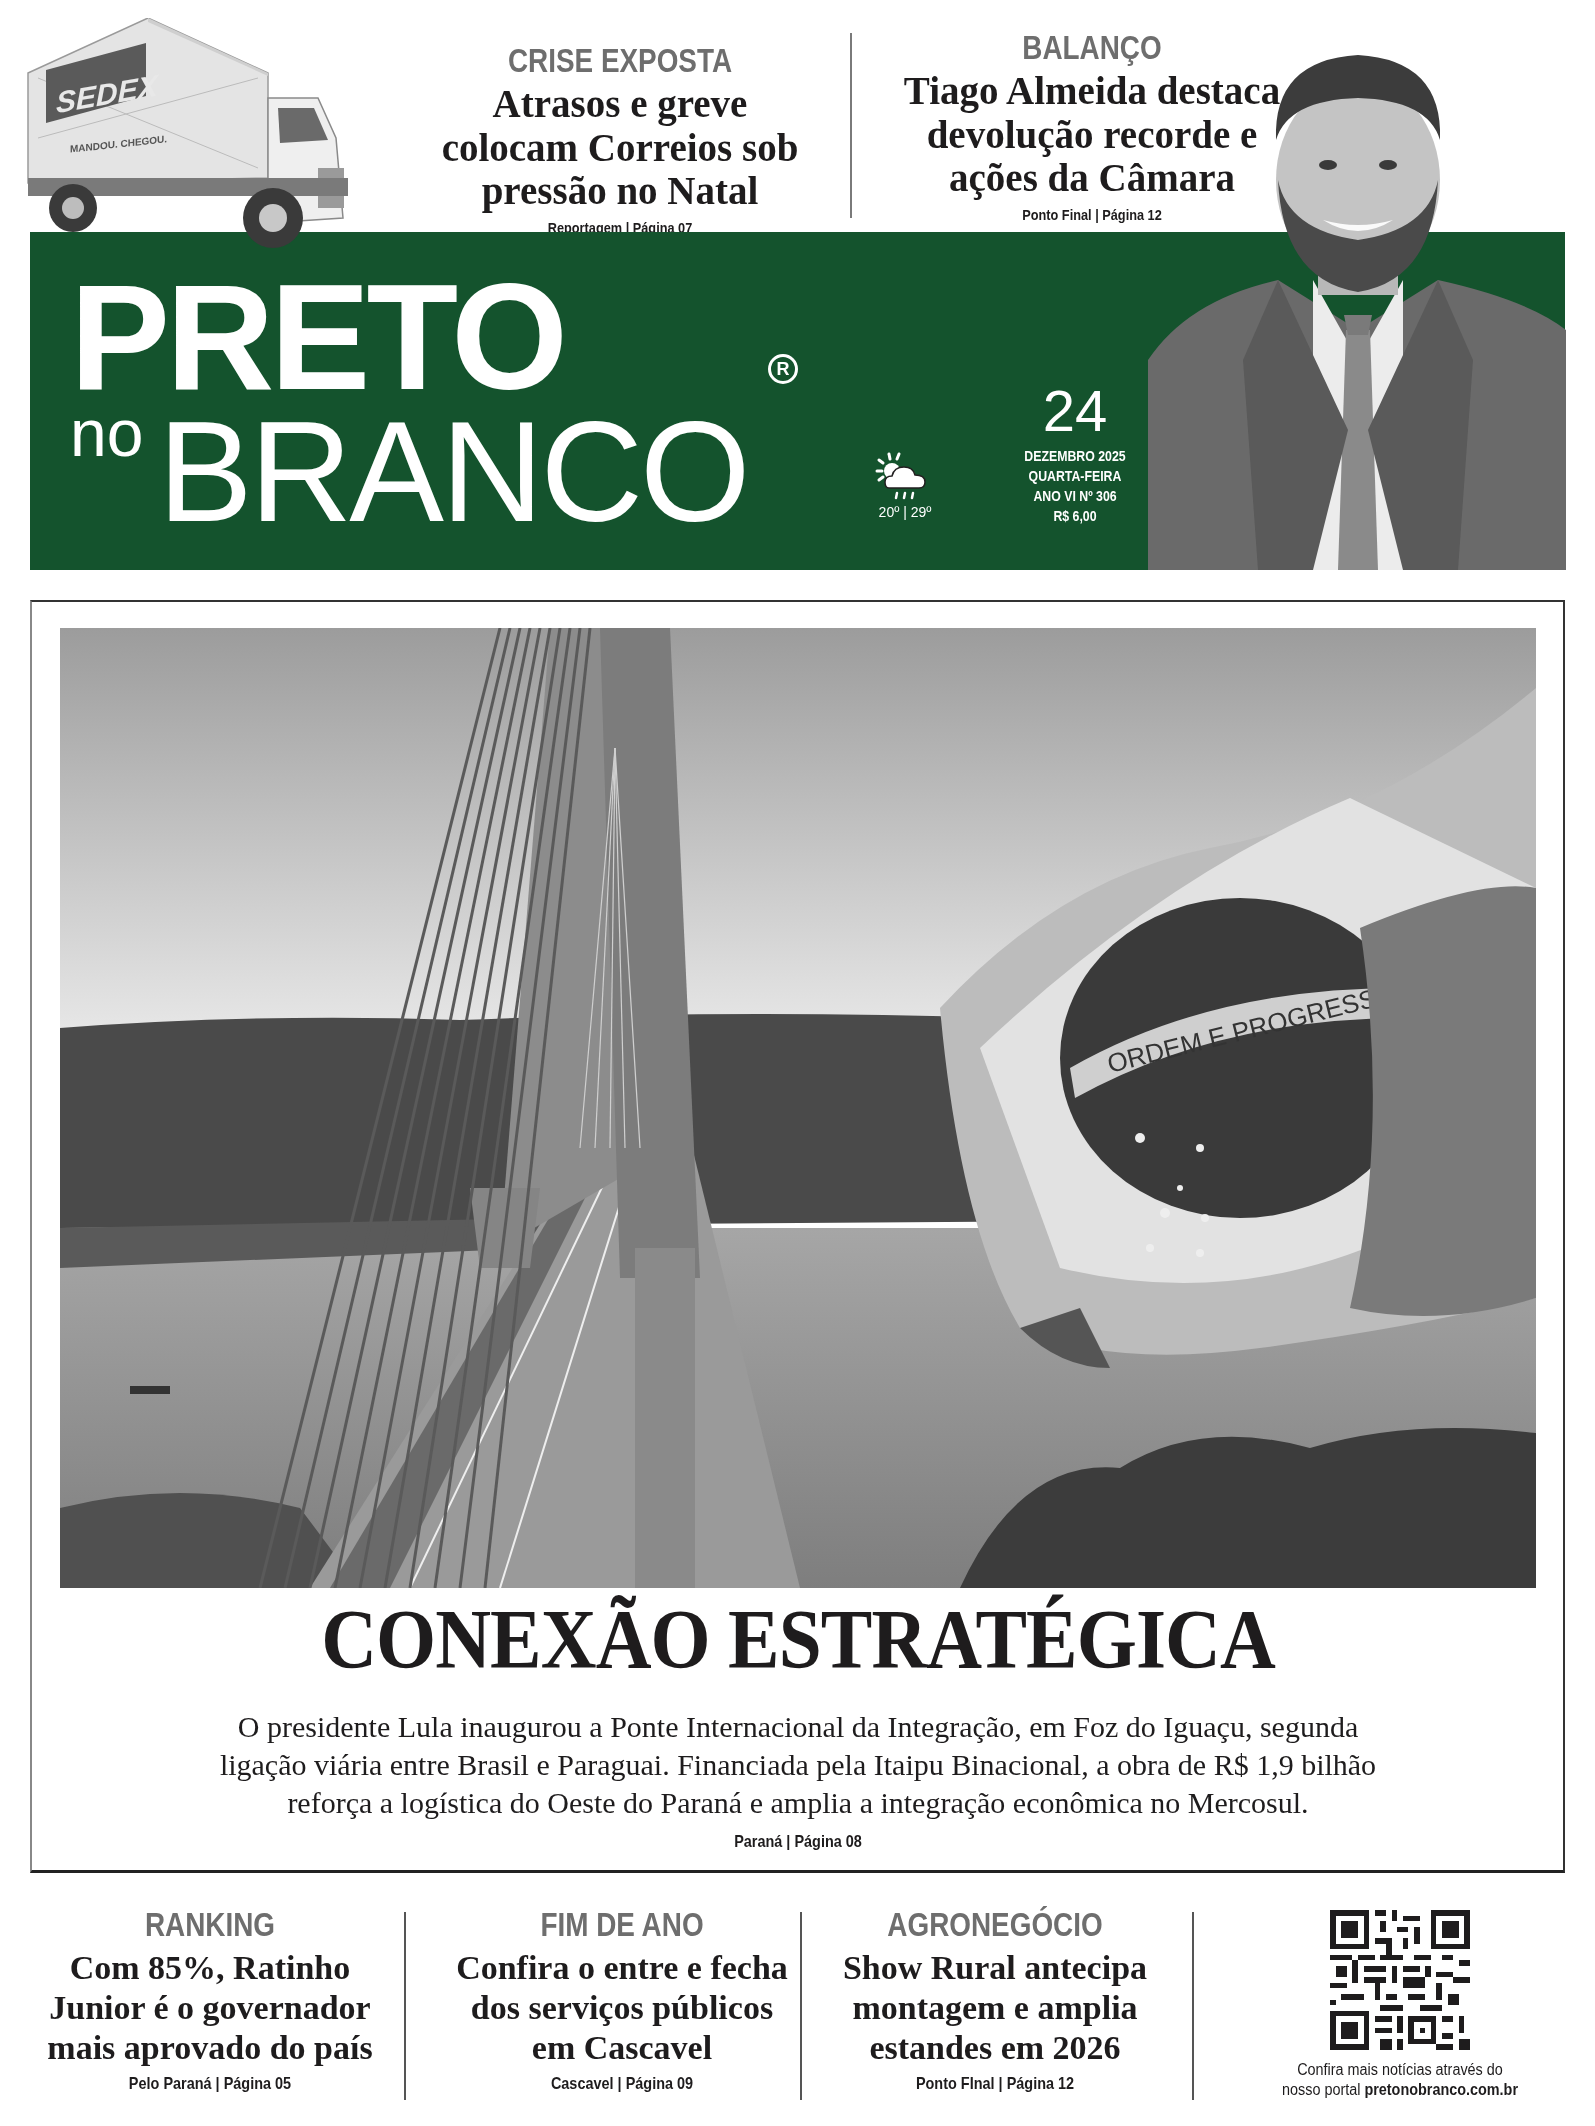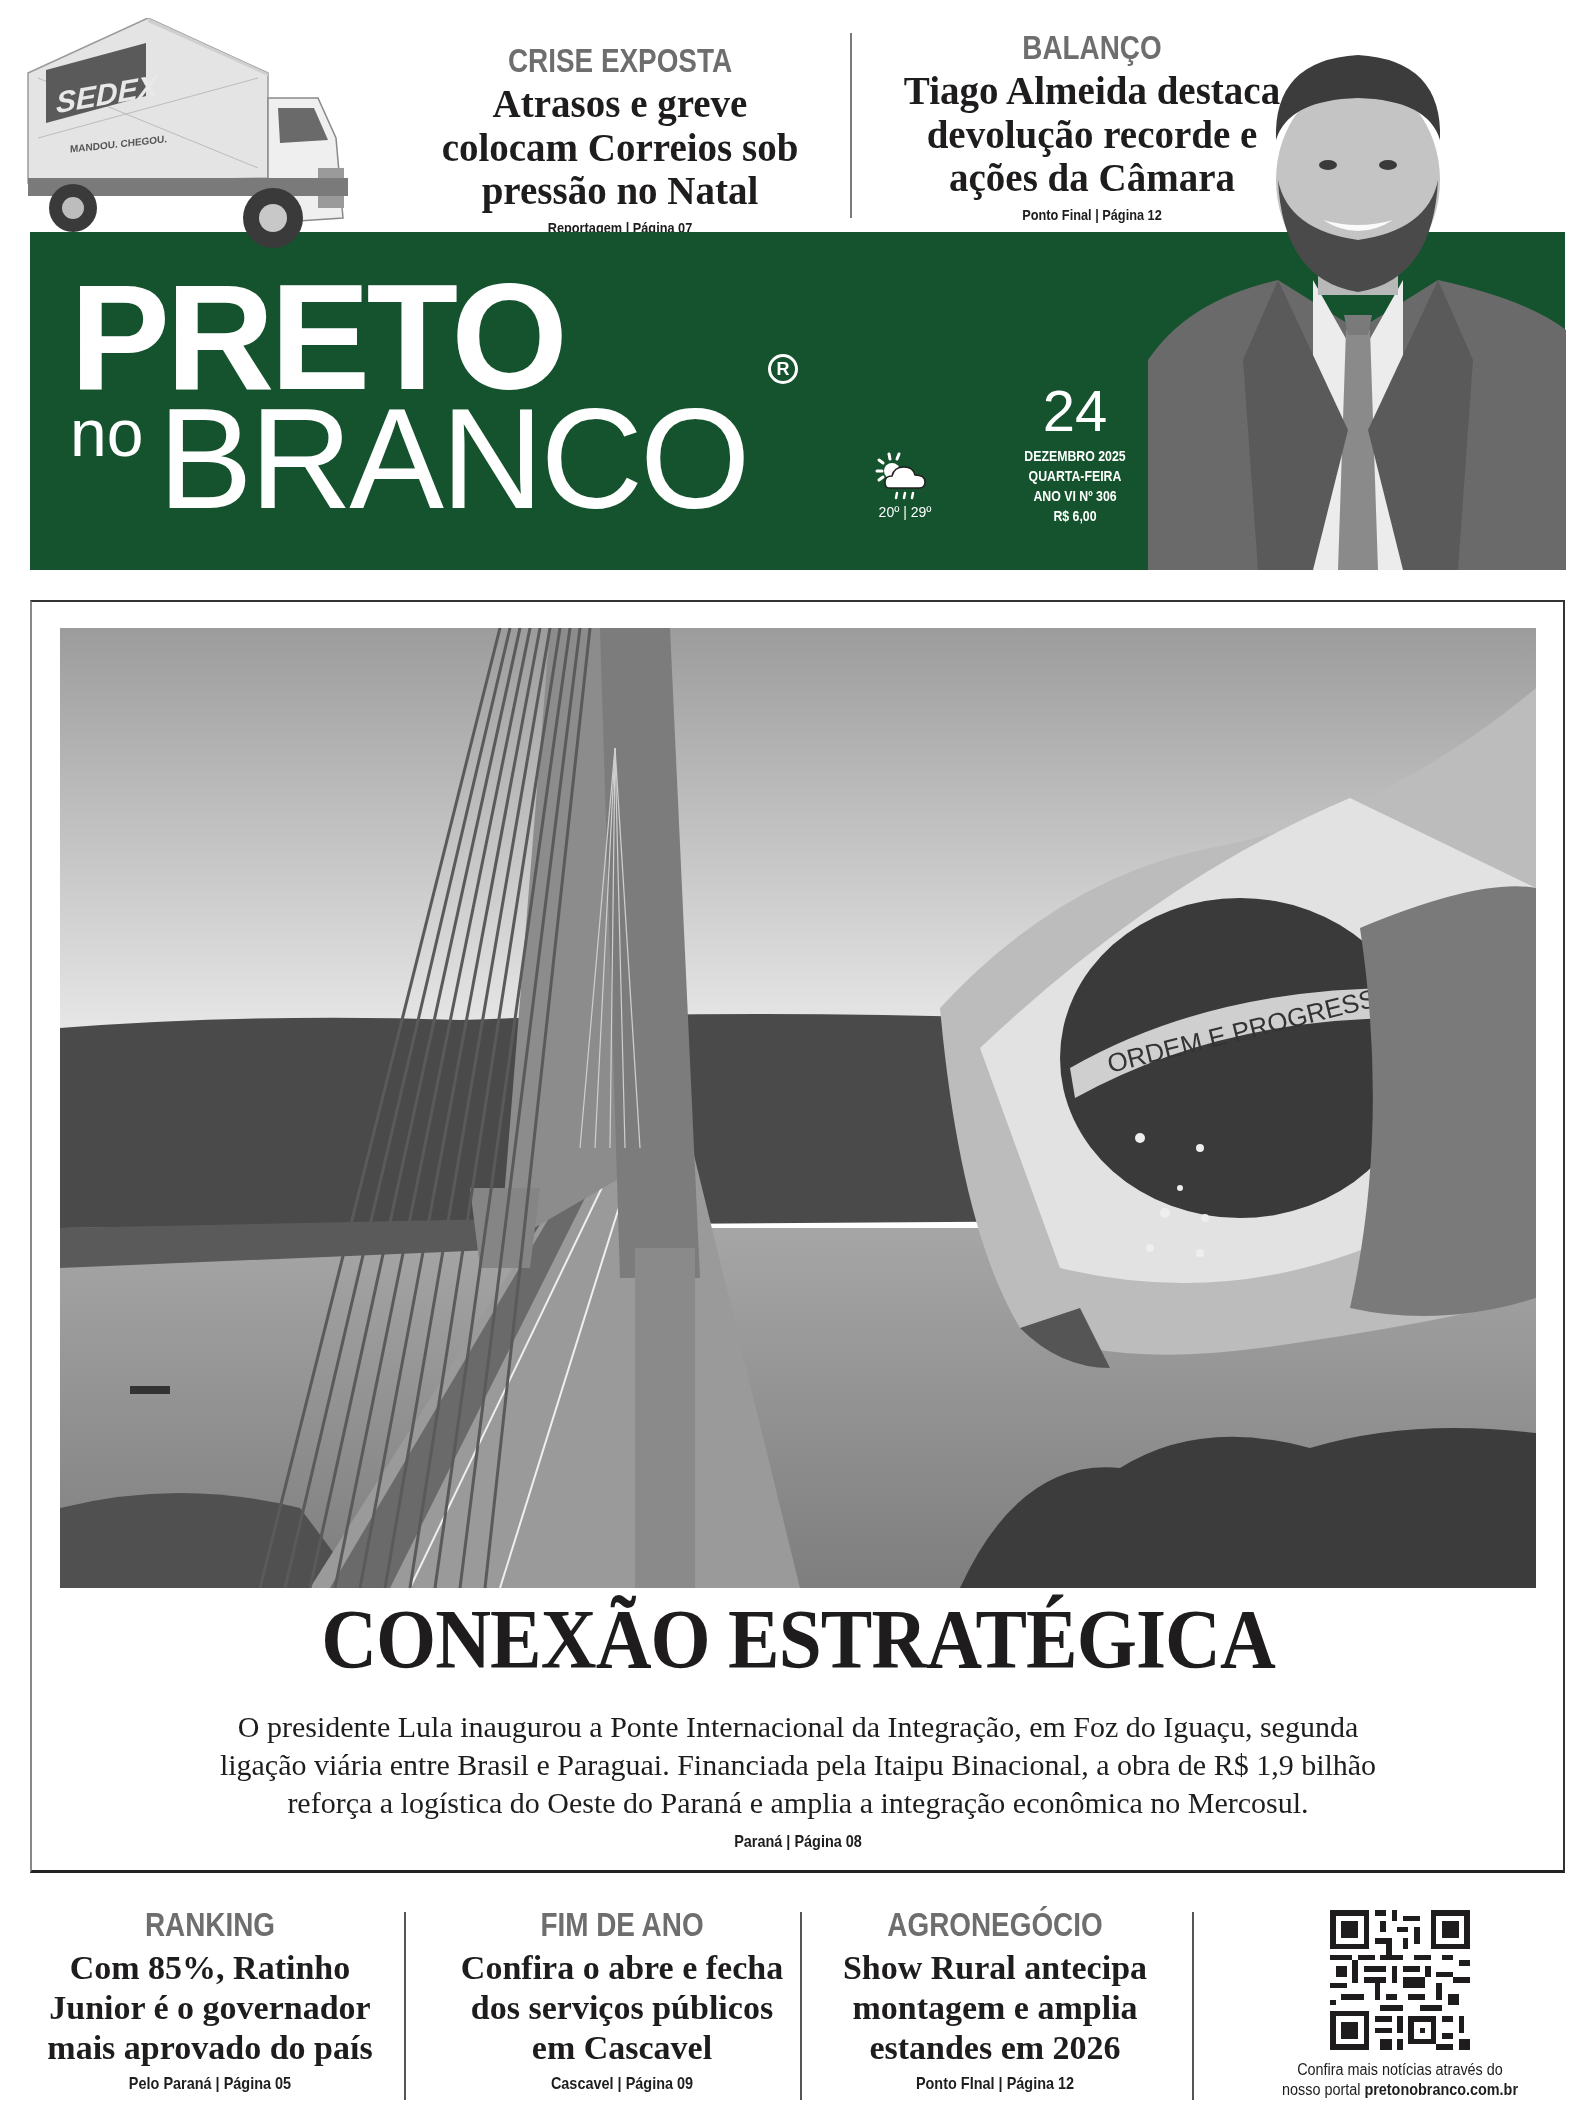--- a/index.html
+++ b/index.html
@@ -54,21 +54,21 @@
     font-family: "Liberation Sans", sans-serif; font-weight: 700;
     font-size: 150px; line-height: 1; color: #fff; letter-spacing: -4px;
     transform: scaleX(1.0); transform-origin: left;
   }
   #logo-no {
     position: absolute; left: 40px; top: 168px;
     font-family: "Liberation Sans", sans-serif; font-weight: 400;
     font-size: 66px; line-height: 1; color: #fff;
   }
   #logo-branco {
-    position: absolute; left: 128px; top: 156px;
+    position: absolute; left: 128px; top: 169px;
     font-family: "Liberation Sans", sans-serif; font-weight: 400;
     font-size: 142px; line-height: 1; color: #fff; letter-spacing: -3px;
   }
   #logo-registered {
     position: absolute; left: 738px; top: 122px; width: 30px; height: 30px;
     border: 3px solid #fff; border-radius: 50%; color: #fff;
     font-family: "Liberation Sans", sans-serif; font-weight: 700;
     font-size: 18px; line-height: 24px; text-align: center;
   }
 
@@ -326,21 +326,21 @@
     <div>mais aprovado do país</div>
   </div>
   <div class="credit">Pelo Paraná | Página 05</div>
 </div>
 
 <div id="bd-1" class="bottom-divider"></div>
 
 <div id="bottom-2" class="bottom-col">
   <div class="kicker">FIM DE ANO</div>
   <div class="headline">
-    <div>Confira o abre e fecha</div>
+    <div>Confira o entre e fecha</div>
     <div>dos serviços públicos</div>
     <div>em Cascavel</div>
   </div>
   <div class="credit">Cascavel | Página 09</div>
 </div>
 
 <div id="bd-2" class="bottom-divider"></div>
 
 <div id="bottom-3" class="bottom-col">
   <div class="kicker">AGRONEGÓCIO</div>

